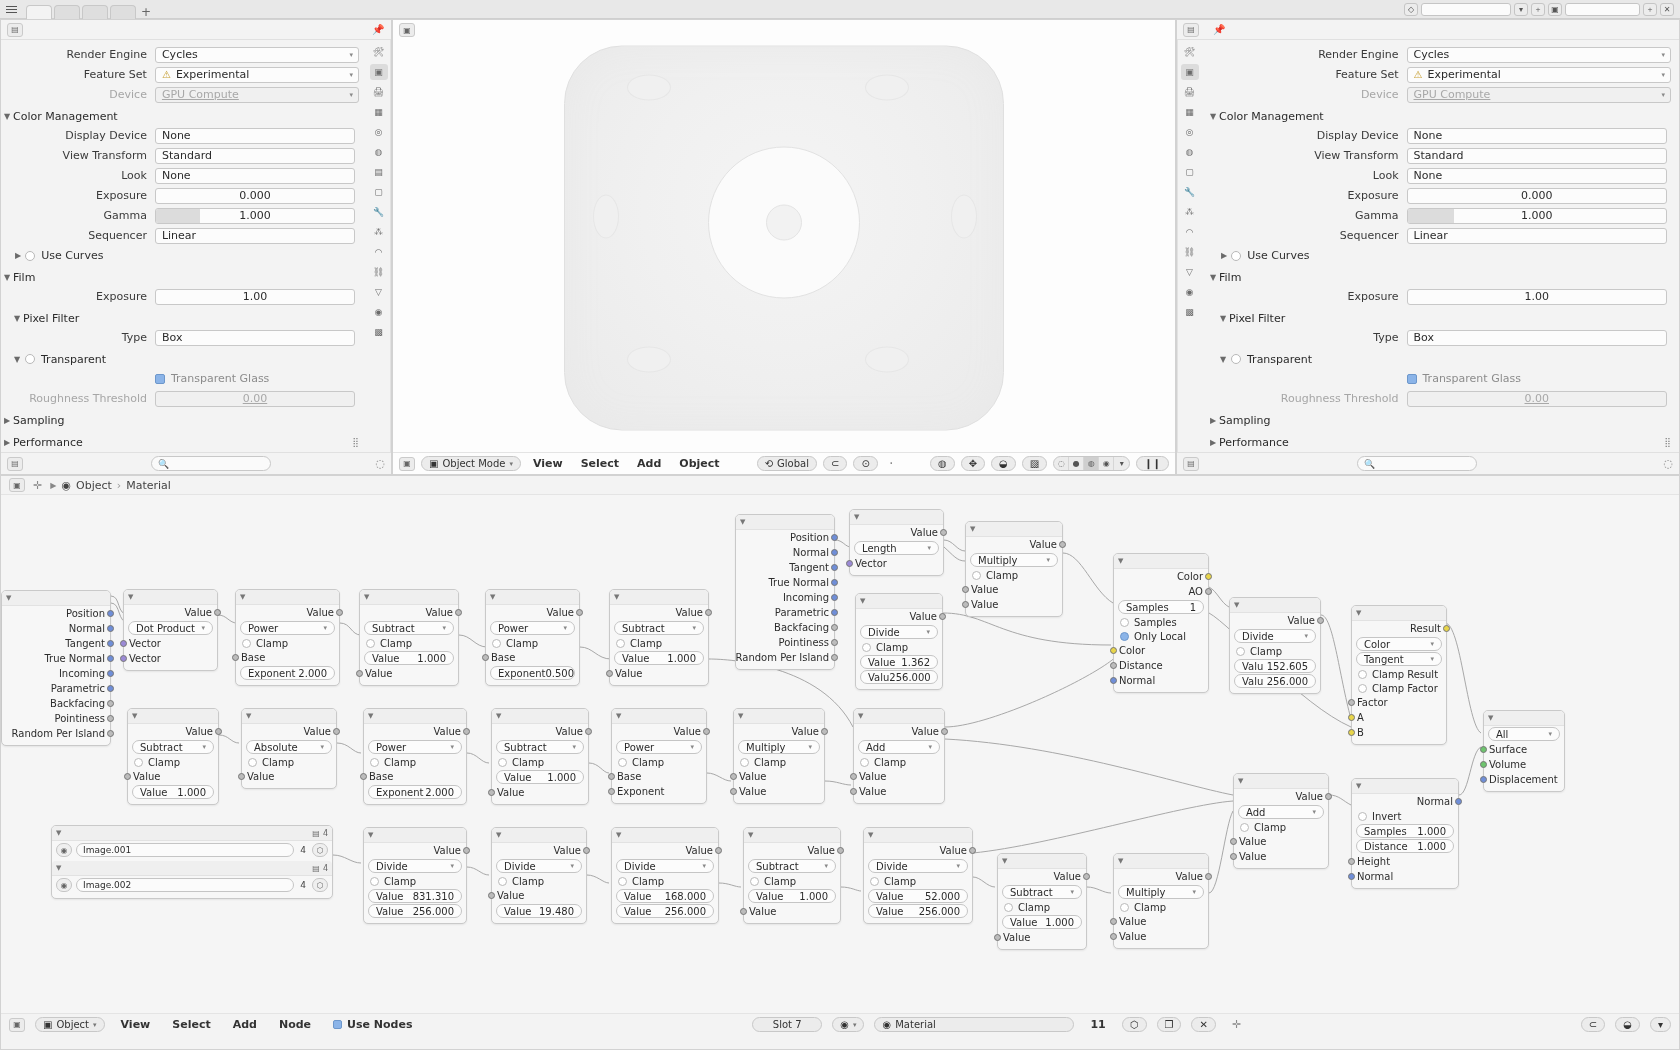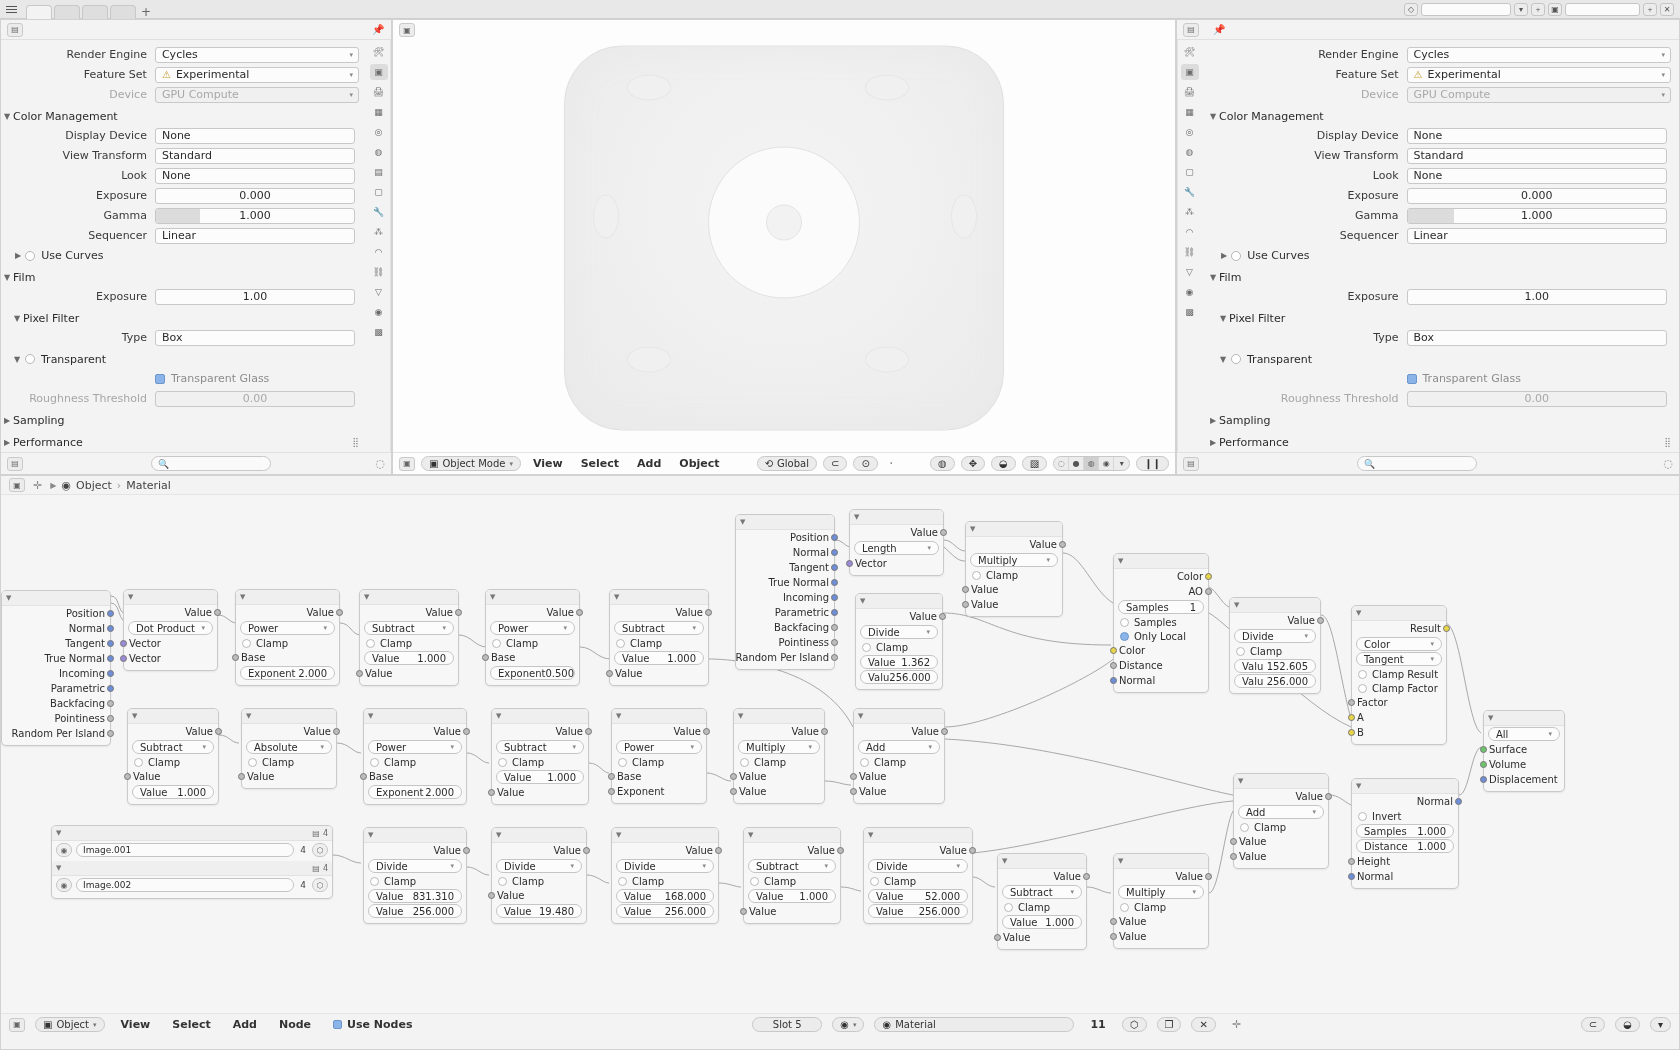--- a/index.html
+++ b/index.html
@@ -61,21 +61,21 @@
   .ptab.active { background: #dcdcdc; }
   .props-main { flex: 1; padding: 6px 8px 0 0; overflow: hidden; }
 
   .row { display: flex; align-items: center; height: 17px; margin-bottom: 3px; }
   .row .lbl { width: 43%; text-align: right; padding-right: 8px; color: #3a3a3a; font-size: 11px; white-space: nowrap; }
   .row .fld {
     flex: 1; height: 16px; border: 1px solid #c8c8c8; background: #fcfcfc; border-radius: 3px;
     display: flex; align-items: center; padding: 0 6px; font-size: 11px; color: #2b2b2b;
     position: relative;
   }
-  .row .fld.disabled { color: #a8a8a8; background: #f0f0f0; }
+  .row .fld.disabled { color: #a8a8a8; background: #f0f0f0; text-decoration: underline; }
   .row .fld.num { justify-content: center; align-items: center; }
   .row .fld .warn { color: #c8a23a; margin-right: 5px; font-size: 10px; }
   .row .fld .caret { position: absolute; right: 5px; color: #8a8a8a; font-size: 7px; }
   .slider-fill { position: absolute; left: 0; top: 0; bottom: 0; background: #dcdcdc; border-radius: 2px 0 0 2px; }
   .slider-val { position: relative; width: 100%; text-align: center; }
 
   .sect { display: flex; align-items: center; height: 18px; font-size: 11px; color: #2b2b2b; margin: 4px 0 2px 0; }
   .sect .tri { width: 12px; text-align: center; color: #6a6a6a; font-size: 8px; }
   .sect.sub { padding-left: 10px; }
   .checkrow { display: flex; align-items: center; height: 17px; margin-bottom: 3px; }
@@ -1477,21 +1477,21 @@
       <div class="flat">View</div>
       <div class="flat">Select</div>
       <div class="flat">Add</div>
       <div class="flat">Node</div>
       <div class="flat">
         <span class="cbox sq on" style="width:9px;height:9px;margin-right:5px"></span>
         <span>Use Nodes</span>
       </div>
       <div style="flex:1"></div>
       <div class="pill" style="width:70px;justify-content:center">
-          <span>Slot 5</span>
+          <span>Slot 7</span>
         </div>
       <div class="pill">
           <span>◉</span>
           <span style="font-size:7px;color:#777">▾</span>
         </div>
       <div class="pill" style="min-width:200px">
         <span>◉</span>
         <span>Material</span>
       </div>
       <div class="flat">11</div>

